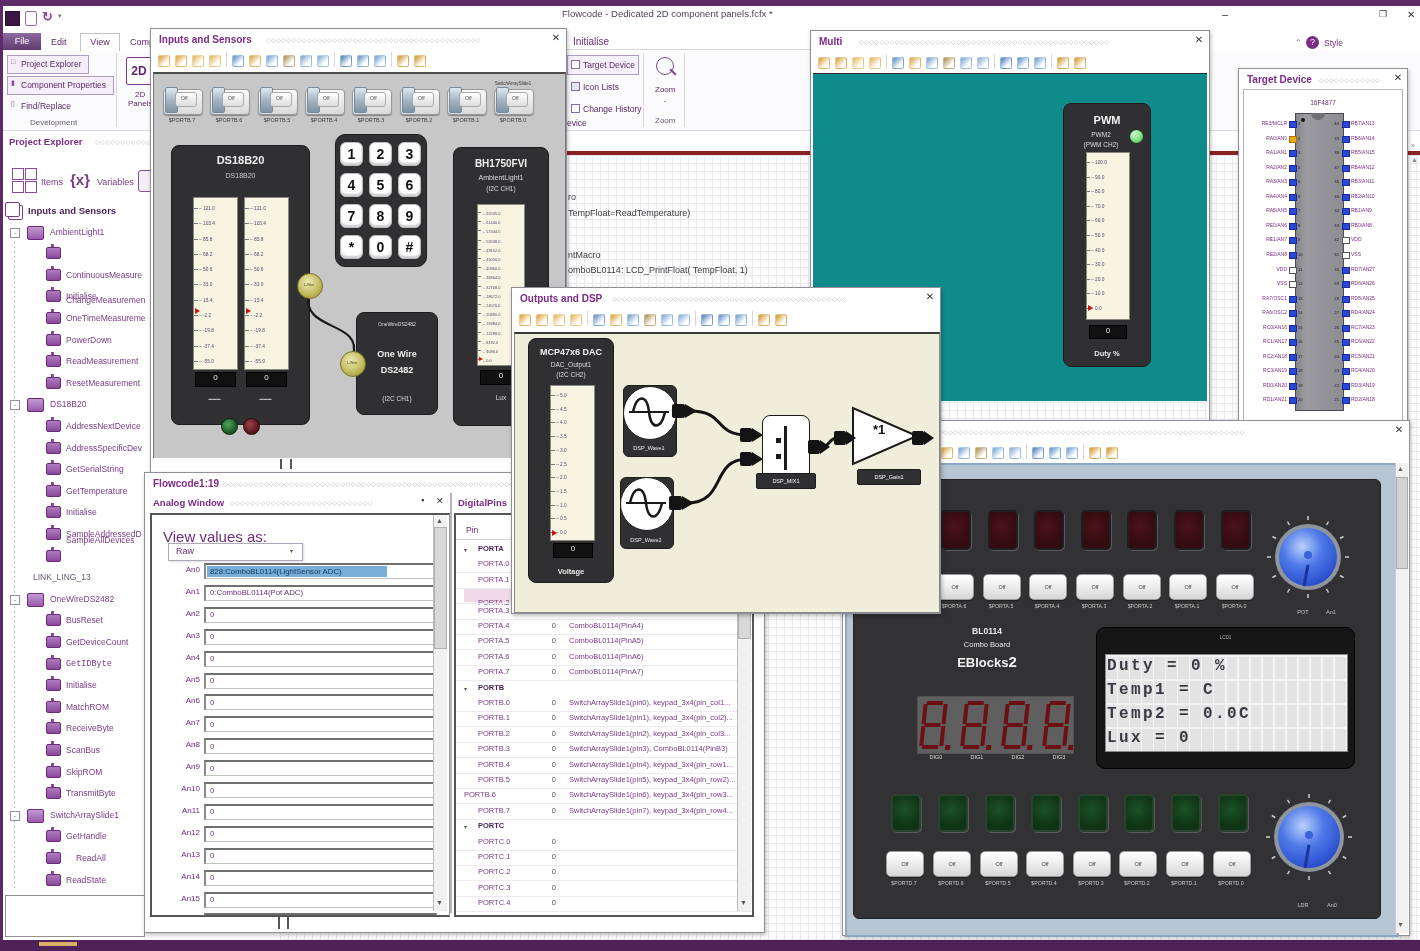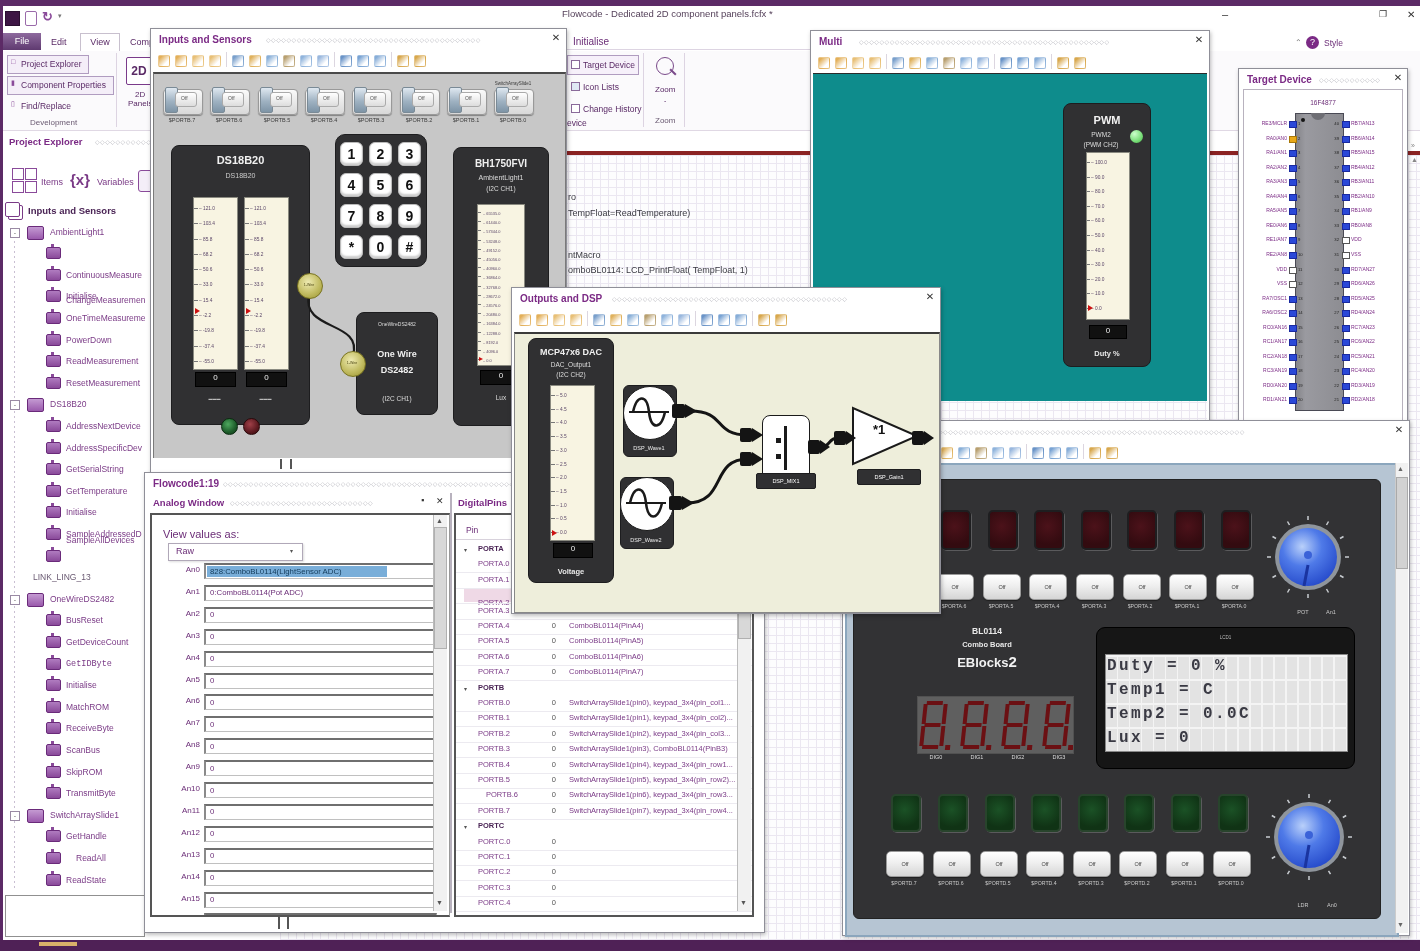--- a/index.html
+++ b/index.html
@@ -666,21 +666,21 @@
  <div class="lbl" style="left:183px;top:182px;width:42px;font-size:5.2px;">$PORTA.4</div>
  <div class="offb" style="left:233px;top:153px;width:36px;height:24px;font-size:5.5px;line-height:24px;">Off</div>
  <div class="lbl" style="left:230px;top:182px;width:42px;font-size:5.2px;">$PORTA.3</div>
  <div class="offb" style="left:280px;top:153px;width:36px;height:24px;font-size:5.5px;line-height:24px;">Off</div>
  <div class="lbl" style="left:276px;top:182px;width:42px;font-size:5.2px;">$PORTA.2</div>
  <div class="offb" style="left:326px;top:153px;width:36px;height:24px;font-size:5.5px;line-height:24px;">Off</div>
  <div class="lbl" style="left:323px;top:182px;width:42px;font-size:5.2px;">$PORTA.1</div>
  <div class="offb" style="left:373px;top:153px;width:36px;height:24px;font-size:5.5px;line-height:24px;">Off</div>
  <div class="lbl" style="left:370px;top:182px;width:42px;font-size:5.2px;">$PORTA.0</div>
  <div class="tx" style="left:94px;top:205px;width:100px;text-align:center;font-size:8.5px;font-weight:bold;color:#e8e8e8;">BL0114</div>
- <div class="tx" style="left:94px;top:219px;width:100px;text-align:center;font-size:7.5px;font-weight:bold;color:#e8e8e8;">Combo Board</div>
+ <div class="tx" style="left:94px;top:219px;width:100px;text-align:center;font-size:7.5px;font-weight:normal;color:#e8e8e8;">Combo Board</div>
  <div class="tx" style="left:94px;top:232px;width:100px;text-align:center;font-size:13px;font-weight:bold;color:#f2f2f2;">EBlocks<span style="font-size:15px;">2</span></div>
  <div class="ab" style="left:74px;top:275px;width:155px;height:56px;background:#5f5f5f;border:1px solid #515151;">
       <svg width="155" height="56" viewBox="0 0 155 56" style="position:absolute;left:0;top:0;">
         <g transform="translate(5,4) skewX(-6)">
           <rect x="4" y="0" width="16" height="4" fill="#6b1013"></rect>
           <rect x="4" y="22" width="16" height="4" fill="#6b1013"></rect>
           <rect x="4" y="44" width="16" height="4" fill="#6b1013"></rect>
           <rect x="1" y="3" width="4" height="20" fill="#6b1013"></rect>
           <rect x="21" y="3" width="4" height="20" fill="#6b1013"></rect>
           <rect x="1" y="25" width="4" height="20" fill="#6b1013"></rect>
@@ -815,21 +815,21 @@
 </div>
 
 <div id="fc19" class="win" style="left:144px;top:472px;width:619px;height:459px;">
  <div class="ttl" style="font-size:10px;">Flowcode1:19</div>
  <div class="dots" style="left:78px;width:530px;">◇◇◇◇◇◇◇◇◇◇◇◇◇◇◇◇◇◇◇◇◇◇◇◇◇◇◇◇◇◇◇◇◇◇◇◇◇◇◇◇◇◇◇◇◇◇◇◇◇◇◇◇◇◇◇◇◇◇◇◇◇◇◇◇◇◇◇◇◇◇◇◇◇◇◇◇◇</div>
  <div class="tx" style="left:8px;top:24px;font-size:9.5px;font-weight:bold;color:#7b2a85;">Analog Window</div>
  <div class="dots" style="left:85px;top:27px;width:185px;">◇◇◇◇◇◇◇◇◇◇◇◇◇◇◇◇◇◇◇◇◇◇◇◇◇◇◇◇</div>
  <div class="tx" style="left:276px;top:22px;font-size:9px;color:#333;">▪</div>
  <div class="tx" style="left:291px;top:23px;font-size:9px;color:#333;">✕</div>
  <div class="ab" style="left:5px;top:40px;width:297px;height:400px;border:2px solid #555;border-right:1px solid #999;background:#fff;overflow:hidden;">
-  <div class="tx" style="left:11px;top:13px;font-size:11px;color:#6b2d77;">View values as:</div>
+  <div class="tx" style="left:11px;top:13px;font-size:15px;color:#6b2d77;">View values as:</div>
   <div class="ab" style="left:16px;top:28px;width:133px;height:16px;border:1px solid #b0a8b8;background:#fff;box-shadow:1px 1px 2px #ddd;"></div>
   <div class="tx" style="left:24px;top:31px;font-size:9px;color:#6b2d77;">Raw</div>
   <div class="tx" style="left:138px;top:32px;font-size:6px;color:#555;">▾</div>
   <div class="arow" style="left:8px;top:50.0px;width:40px;text-align:right;">An0</div>
   <div class="abox" style="left:52px;top:48.0px;width:230px;">
         <div class="ab" style="left:1px;top:1px;width:180px;height:11px;background:#79aed9;"></div>
         <div class="tx" style="left:4px;top:1.5px;font-size:7.8px;color:#123a5a;">828:ComboBL0114(LightSensor ADC)</div>
       </div>
   <div class="arow" style="left:8px;top:71.9px;width:40px;text-align:right;">An1</div>
   <div class="abox" style="left:52px;top:69.9px;width:230px;">
@@ -953,21 +953,21 @@
   <div class="drow" style="left:113px;top:229px;">SwitchArraySlide1(pin3), ComboBL0114(PinB3)</div>
   <div class="ab" style="left:0;top:242px;width:296px;height:1px;background:#eceaf0;"></div>
   <div class="drow" style="left:22px;top:245px;">PORTB.4</div>
   <div class="drow" style="left:86px;top:245px;width:14px;text-align:right;color:#555;">0</div>
   <div class="drow" style="left:113px;top:245px;">SwitchArraySlide1(pin4), keypad_3x4(pin_row1...</div>
   <div class="ab" style="left:0;top:258px;width:296px;height:1px;background:#eceaf0;"></div>
   <div class="drow" style="left:22px;top:260px;">PORTB.5</div>
   <div class="drow" style="left:86px;top:260px;width:14px;text-align:right;color:#555;">0</div>
   <div class="drow" style="left:113px;top:260px;">SwitchArraySlide1(pin5), keypad_3x4(pin_row2)...</div>
   <div class="ab" style="left:0;top:273px;width:296px;height:1px;background:#eceaf0;"></div>
-  <div class="drow" style="left:30px;top:275px;">PORTB.6</div>
+  <div class="drow" style="left:8px;top:275px;">PORTB.6</div>
   <div class="drow" style="left:86px;top:275px;width:14px;text-align:right;color:#555;">0</div>
   <div class="drow" style="left:113px;top:275px;">SwitchArraySlide1(pin6), keypad_3x4(pin_row3...</div>
   <div class="ab" style="left:0;top:288px;width:296px;height:1px;background:#eceaf0;"></div>
   <div class="drow" style="left:22px;top:291px;">PORTB.7</div>
   <div class="drow" style="left:86px;top:291px;width:14px;text-align:right;color:#555;">0</div>
   <div class="drow" style="left:113px;top:291px;">SwitchArraySlide1(pin7), keypad_3x4(pin_row4...</div>
   <div class="ab" style="left:0;top:304px;width:296px;height:1px;background:#eceaf0;"></div>
   <div class="tx" style="left:8px;top:308px;font-size:6px;color:#555;">▾</div>
   <div class="drow" style="left:22px;top:306px;font-weight:bold;color:#4a2455;">PORTC</div>
   <div class="drow" style="left:22px;top:322px;">PORTC.0</div>

